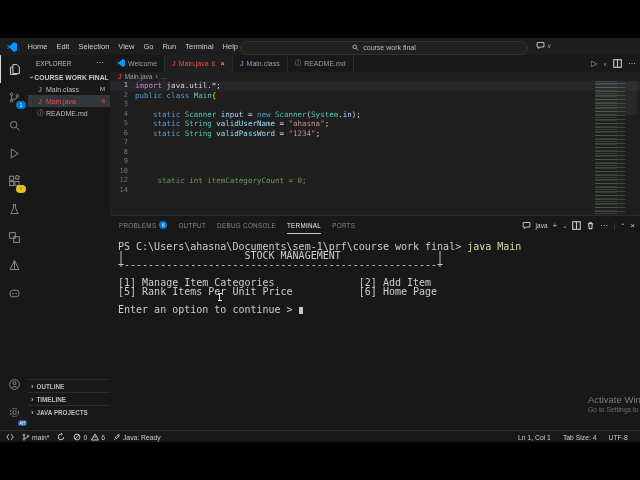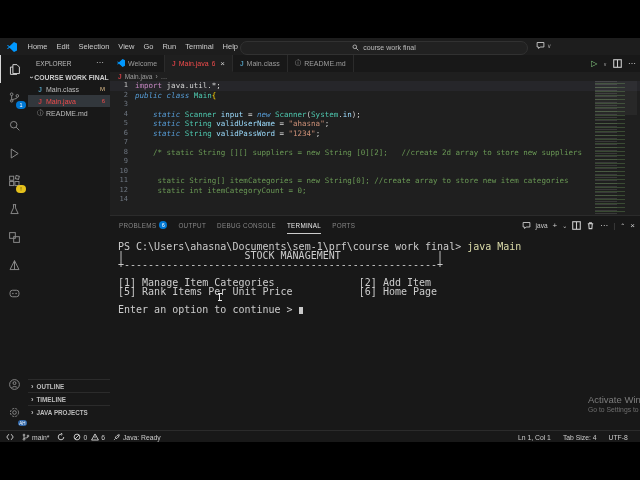--- a/index.html
+++ b/index.html
@@ -75,21 +75,21 @@
   .breadcrumb{position:absolute;left:110px;top:34px;width:530px;height:9px;background:#1f1f1f;
               display:flex;align-items:center;gap:3px;font-size:6.5px;color:#9d9d9d;padding-left:8px;box-sizing:border-box;}
   .breadcrumb .fi{width:auto;}
 
   
   .editor{position:absolute;left:110px;top:43px;width:530px;height:134px;background:#1f1f1f;overflow:hidden;}
   .code-line{display:flex;height:9.5px;line-height:9.5px;font-family:"DejaVu Sans Mono",monospace;font-size:7.5px;white-space:pre;}
   .code-line.cur{background:#26262a;}
   .gutter{width:18px;flex:none;text-align:right;color:#6e7681;padding-right:7px;font-size:7px;}
   .code-line.cur .gutter{color:#c6c6c6;}
-  .tk-kw{color:#569cd6;font-style:italic;} .tk-kc{color:#c586c0;} .tk-ty{color:#4ec9b0;} .tk-vr{color:#9cdcfe;}
+  .tk-kw{color:#569cd6;} .tk-kc{color:#c586c0;} .tk-ty{color:#4ec9b0;} .tk-vr{color:#9cdcfe;}
   .tk-st{color:#ce9178;} .tk-cm{color:#6a9955;} .tk-pl{color:#d4d4d4;} .tk-br{color:#ffd700;}
   .minimap{position:absolute;right:3px;top:0;width:42px;height:134px;opacity:.8;
     background:
       repeating-linear-gradient(180deg, rgba(106,153,85,.0) 0 2px, rgba(106,153,85,.45) 2px 3px, rgba(106,153,85,0) 3px 4px),
       repeating-linear-gradient(180deg, rgba(212,212,212,.18) 0 1px, transparent 1px 3px);
     background-size:30px 100%, 22px 100%;background-repeat:no-repeat;}
   .minimap-view{position:absolute;left:0;top:0;width:100%;height:34px;background:rgba(255,255,255,.05);}
 
   
   .panel{position:absolute;left:110px;top:177px;width:530px;height:215px;background:#181818;border-top:1px solid #2b2b2b;}
@@ -325,24 +325,23 @@
 
     <div class="editor">
       <div id="code">
           <div class="code-line cur"><span class="gutter">1</span><span class="code"><span class="tk-kc">import</span><span class="tk-pl"> java.util.*;</span></span></div>
           <div class="code-line"><span class="gutter">2</span><span class="code"><span class="tk-kw">public</span><span class="tk-pl"> </span><span class="tk-kw">class</span><span class="tk-pl"> </span><span class="tk-ty">Main</span><span class="tk-br">{</span></span></div>
           <div class="code-line"><span class="gutter">3</span><span class="code"></span></div>
           <div class="code-line"><span class="gutter">4</span><span class="code"><span class="tk-pl">    </span><span class="tk-kw">static</span><span class="tk-pl"> </span><span class="tk-ty">Scanner</span><span class="tk-pl"> </span><span class="tk-vr">input</span><span class="tk-pl"> = </span><span class="tk-kw">new</span><span class="tk-pl"> </span><span class="tk-ty">Scanner</span><span class="tk-pl">(</span><span class="tk-ty">System</span><span class="tk-pl">.</span><span class="tk-vr">in</span><span class="tk-pl">);</span></span></div>
           <div class="code-line"><span class="gutter">5</span><span class="code"><span class="tk-pl">    </span><span class="tk-kw">static</span><span class="tk-pl"> </span><span class="tk-ty">String</span><span class="tk-pl"> </span><span class="tk-vr">validUserName</span><span class="tk-pl"> = </span><span class="tk-st">"ahasna"</span><span class="tk-pl">;</span></span></div>
           <div class="code-line"><span class="gutter">6</span><span class="code"><span class="tk-pl">    </span><span class="tk-kw">static</span><span class="tk-pl"> </span><span class="tk-ty">String</span><span class="tk-pl"> </span><span class="tk-vr">validPassWord</span><span class="tk-pl"> = </span><span class="tk-st">"1234"</span><span class="tk-pl">;</span></span></div>
           <div class="code-line"><span class="gutter">7</span><span class="code"></span></div>
-          <div class="code-line"><span class="gutter">8</span><span class="code"><span class="tk-cm">    /* static String [][] suppliers = new String [0][2];   //create 2d array to store new suppliers</span></span></div>
+          <div class="code-line"><span class="gutter">8</span></div>
           <div class="code-line"><span class="gutter">9</span></div>
           <div class="code-line"><span class="gutter">10</span><span class="code"></span></div>
-          <div class="code-line"><span class="gutter">11</span><span class="code"><span class="tk-cm">     static String[] itemCategories = new String[0]; //create array to store new item categories</span></span></div>
           <div class="code-line"><span class="gutter">12</span><span class="code"><span class="tk-cm">     static int itemCategoryCount = 0;</span></span></div>
           <div class="code-line"><span class="gutter">14</span></div>
         </div>
       <div class="minimap">
           <div class="minimap-view"></div>
         </div>
     </div>
 
     <div class="panel">
       <div class="panel-header" id="panel-tabs">

